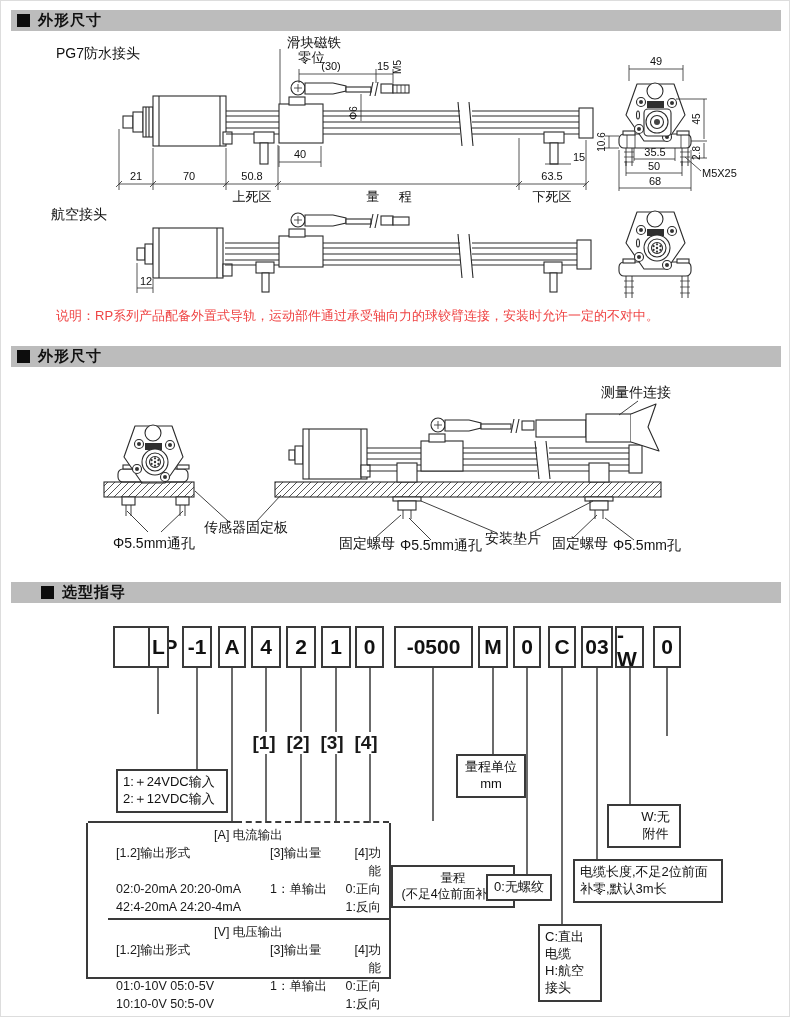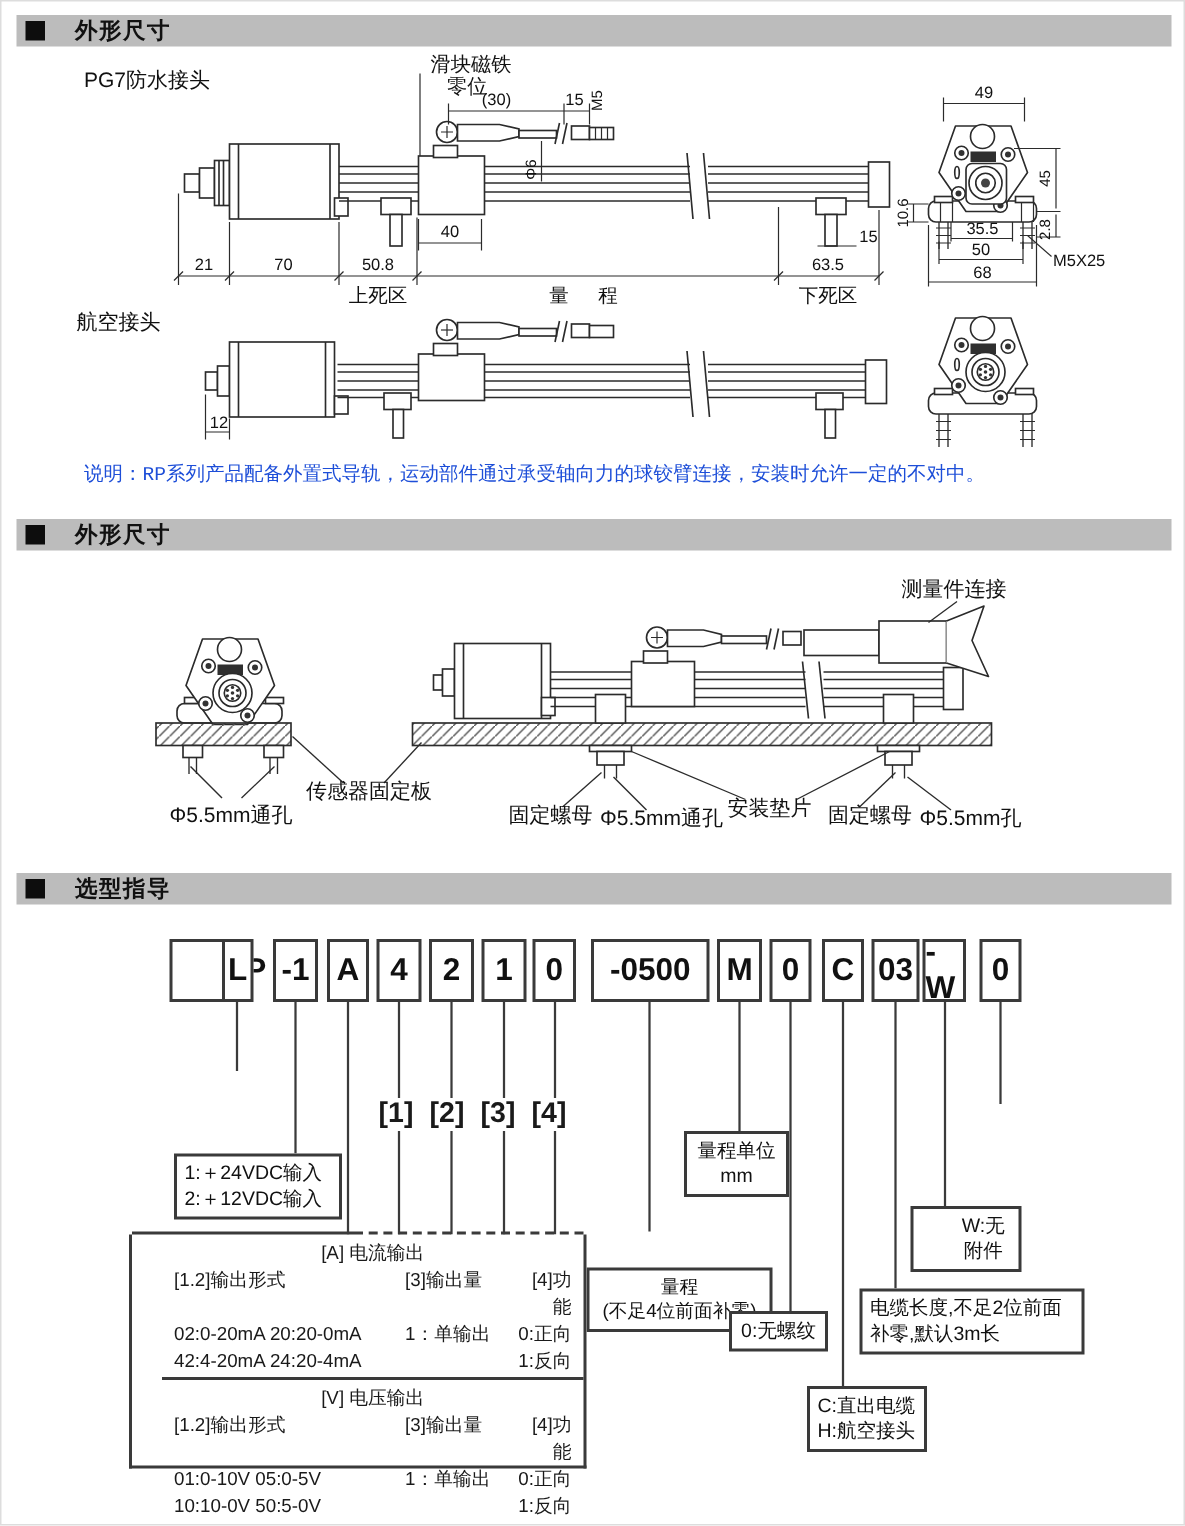--- a/index.html
+++ b/index.html
@@ -2,24 +2,24 @@
 <html><head>
 <meta charset="utf-8">
 <style>
   * { margin:0; padding:0; box-sizing:border-box; }
   body { background:#fff; font-family:"Liberation Sans", sans-serif; color:#1a1a1a; }
   .page { position:relative; width:790px; height:1017px; background:#fff;
           border:1px solid #ddd; overflow:hidden; font-family:"Liberation Sans", sans-serif; }
   .hdr { position:absolute; left:10px; width:770px; height:21px; background:#bcbcbc;
          display:flex; align-items:center; }
   .hdr .sq { width:13px; height:13px; background:#0d0d0d; margin-left:6px; }
-  .hdr .t { font-size:15px; font-weight:bold; color:#111; margin-left:20px; letter-spacing:1px; }
+  .hdr .t { font-size:15px; font-weight:bold; color:#111; margin-left:8px; letter-spacing:1px; }
   svg { position:absolute; left:0; }
   svg text { font-family:"Liberation Sans", sans-serif; fill:#111; }
-  .note { position:absolute; left:55px; top:306px; font-size:13px; color:#1d4ed8;font-family:Liberation Mono, monospace; }
+  .note { position:absolute; left:55px; top:306px; font-size:13px; color:#ef4444; }
   .mbox { position:absolute; top:625px; height:42px; border:2px solid #3a3a3a; background:#fff;
           display:flex; align-items:center; justify-content:center;
           font-size:21px; font-weight:bold; color:#111; }
   .abox { position:absolute; border:2px solid #3a3a3a; background:#fff; font-size:13px;
           line-height:1.3; padding:3px 5px; color:#111; }
   .abox.center { text-align:center; }
   .brk { position:absolute; top:731px; width:30px; text-align:center; font-size:19px;
          font-weight:bold; background:#fff; }
   .otable { position:absolute; left:85px; top:822px; width:305px; height:156px;
             border:2px solid #3a3a3a; border-top:none; background:#fff; font-size:12.5px;padding-left:20px; }
@@ -37,21 +37,21 @@
 <div class="page">
 
   <div class="hdr" style="top:9px;">
     <div class="sq"></div>
     <div class="t">外形尺寸</div>
   </div>
   <div class="hdr" style="top:345px;">
     <div class="sq"></div>
     <div class="t">外形尺寸</div>
   </div>
-  <div class="hdr" style="top:581px;">
+  <div class="hdr" style="top:581px;padding-left:24px;">
     <div class="sq"></div>
     <div class="t">选型指导</div>
   </div>
 
   <svg style="top:0;" width="790" height="340" viewBox="0 0 790 340">
     <g fill="none" stroke="#2b2b2b" stroke-width="1.1">
 
       <g>
         <rect x="122" y="115" width="10" height="12" fill="#fff"></rect>
         <rect x="132" y="111" width="10" height="20" fill="#fff"></rect>
@@ -427,31 +427,31 @@
   <div class="brk" style="left:350px;">[4]</div>
 
   <div class="abox" style="left:115px;top:768px;width:112px;">
     <div>1:＋24VDC输入</div>
     <div>2:＋12VDC输入</div>
   </div>
   <div class="abox center" style="left:455px;top:753px;width:70px;">
     <div>量程单位</div>
     <div>mm</div>
   </div>
-  <div class="abox center" style="left:390px;top:844px;width:124px;font-size:12.5px;">
+  <div class="abox center" style="left:390px;top:864px;width:124px;font-size:12.5px;">
     <div>量程</div>
     <div>(不足4位前面补零)</div>
   </div>
   <div class="abox center" style="left:485px;top:873px;width:66px;text-align:center;">0:无螺纹</div>
   <div class="abox" style="left:572px;top:858px;width:150px;">
     <div>电缆长度,不足2位前面</div>
     <div>补零,默认3m长</div>
   </div>
   <div class="abox center" style="left:606px;top:803px;width:74px;padding-left:28px;">W:无附件</div>
-  <div class="abox" style="left:537px;top:923px;width:80px;">
+  <div class="abox" style="left:537px;top:923px;width:64px;">
     <div>C:直出电缆</div>
     <div>H:航空接头</div>
   </div>
 
   <div class="otable">
     <div class="tb-top-solid"></div>
     <div class="tb-top-dash"></div>
     <div class="osec">
       <div class="otitle">[A]  电流输出</div>
       <div class="orow">

